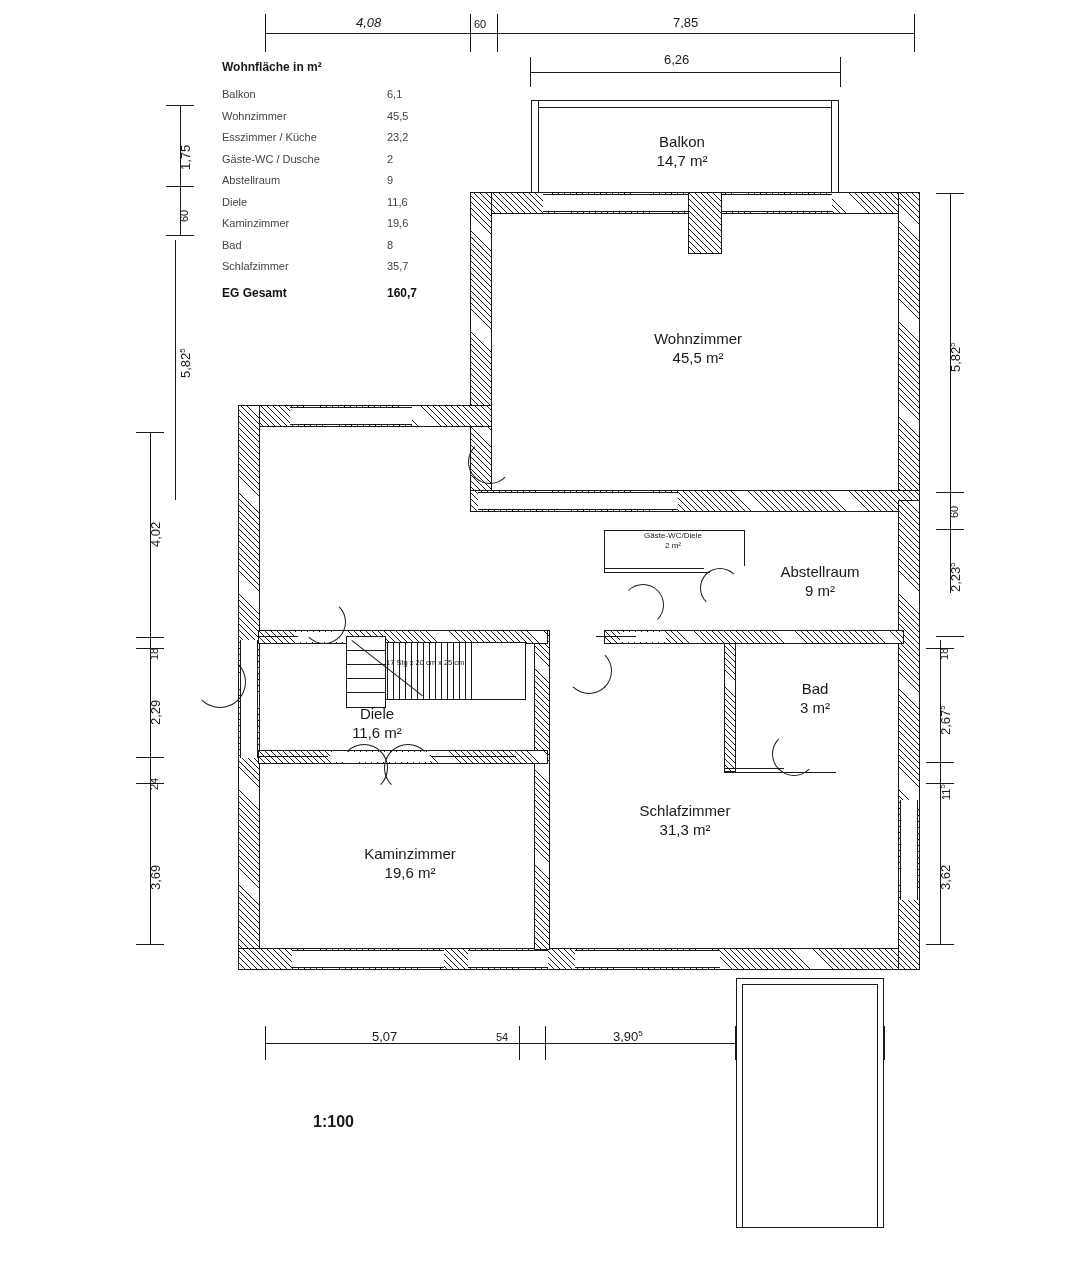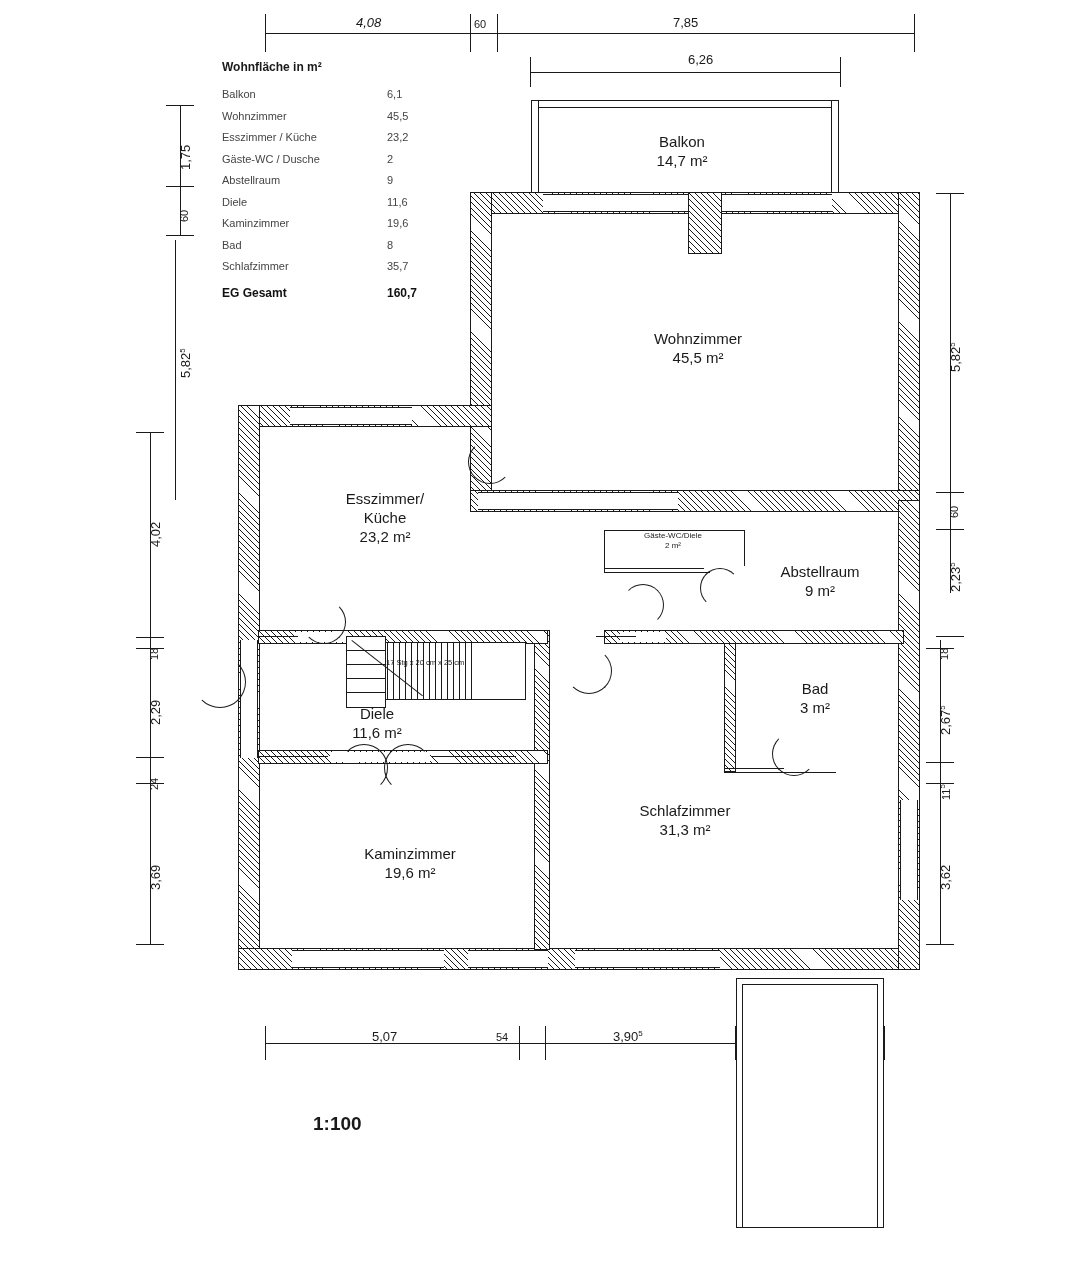--- a/index.html
+++ b/index.html
@@ -31,21 +31,21 @@
 
   
   #legend{position:absolute;left:222px;top:60px;width:250px;}
   #legend .title{font-size:12px;font-weight:bold;margin-bottom:14px;}
   #legend .row{font-size:11px;color:#444;display:flex;margin-bottom:9.5px;}
   #legend .row .nm{width:165px;}
   #legend .row .vl{}
   #legend .total{font-size:12px;font-weight:bold;display:flex;margin-top:14px;color:#111;}
   #legend .total .nm{width:165px;}
 
-  .scale{position:absolute;left:313px;top:1113px;font-size:19px;font-weight:bold;}
+  .scale{position:absolute;left:313px;top:1113px;font-size:16px;font-weight:bold;}
   .hatchbox{position:absolute;border:1px solid #1a1a1a;box-sizing:border-box;background:
      repeating-linear-gradient(90deg,#1a1a1a 0px,#1a1a1a 0.5px,#ffffff 0.5px,#ffffff 6px),
      repeating-linear-gradient(0deg,#1a1a1a 0px,#1a1a1a 0.5px,#ffffff 0.5px,#ffffff 6px);}
 </style>
 </head>
 <body>
 
 <div id="stage">
 
   <div id="legend">
@@ -99,21 +99,21 @@
   <div class="line v" style="left:470px;top:14px;height:38px;"></div>
   <div class="line v" style="left:497px;top:14px;height:38px;"></div>
   <div class="line v" style="left:914px;top:14px;height:38px;"></div>
   <div class="txt dim" style="left:356px;top:15px;font-style:italic;">4,08</div>
   <div class="txt dimsm" style="left:474px;top:18px;">60</div>
   <div class="txt dim" style="left:673px;top:15px;">7,85</div>
 
   <div class="line h" style="left:530px;top:72px;width:310px;"></div>
   <div class="line v" style="left:530px;top:57px;height:30px;"></div>
   <div class="line v" style="left:840px;top:57px;height:30px;"></div>
-  <div class="txt dim" style="left:688px;top:52px;text-align:right;">6,26</div>
+  <div class="txt dim" style="left:664px;top:52px;text-align:right;">6,26</div>
 
   <div class="line v" style="left:180px;top:105px;height:130px;"></div>
   <div class="line h" style="left:166px;top:105px;width:28px;"></div>
   <div class="line h" style="left:166px;top:186px;width:28px;"></div>
   <div class="line h" style="left:166px;top:235px;width:28px;"></div>
   <div class="vtxt dim" style="left:178px;top:170px;">1,75</div>
   <div class="vtxt dimsm" style="left:178px;top:222px;">60</div>
 
   <div class="line v" style="left:175px;top:240px;height:260px;"></div>
   <div class="vtxt dim" style="left:178px;top:378px;"><span>5,82</span><span class="sup">5</span></div>
@@ -241,25 +241,20 @@
 
   <div class="hatchbox" style="left:380px;top:642px;width:146px;height:58px;"></div>
   <div class="thin" style="left:346px;top:636px;width:40px;height:72px;background:#fff;"></div>
   <div class="line h" style="left:346px;top:650px;width:40px;"></div>
   <div class="line h" style="left:346px;top:664px;width:40px;"></div>
   <div class="line h" style="left:346px;top:678px;width:40px;"></div>
   <div class="line h" style="left:346px;top:692px;width:40px;"></div>
   <div class="line" style="left:352px;top:640px;width:90px;height:1px;transform:rotate(38deg);transform-origin:0 0;"></div>
   <div class="txt" style="left:386px;top:658px;font-size:7.5px;">17 Stg x 20 cm x 25 cm</div>
 
-  <div class="roomlabel" style="left:305px;top:490px;width:160px;">
-    <div class="n">Esszimmer/</div>
-    <div class="n">Küche</div>
-    <div class="a">23,2 m²</div>
-  </div>
 
   <div class="roomlabel" style="left:740px;top:563px;width:160px;">
     <div class="n">Abstellraum</div>
     <div class="a">9 m²</div>
   </div>
 
   <div class="roomlabel" style="left:312px;top:705px;width:130px;">
     <div class="n">Diele</div>
     <div class="a">11,6 m²</div>
   </div>

